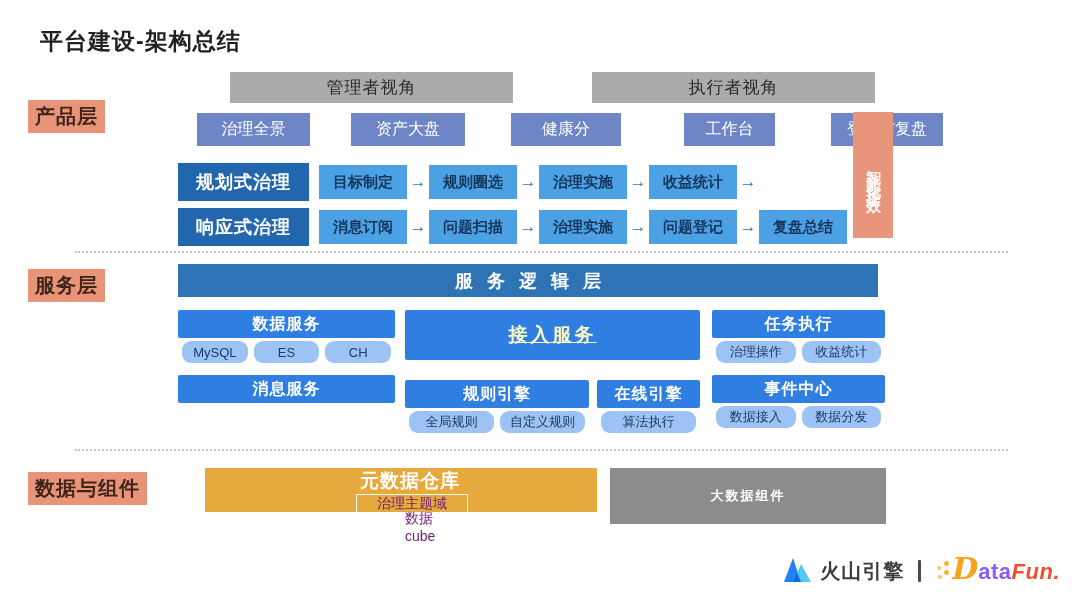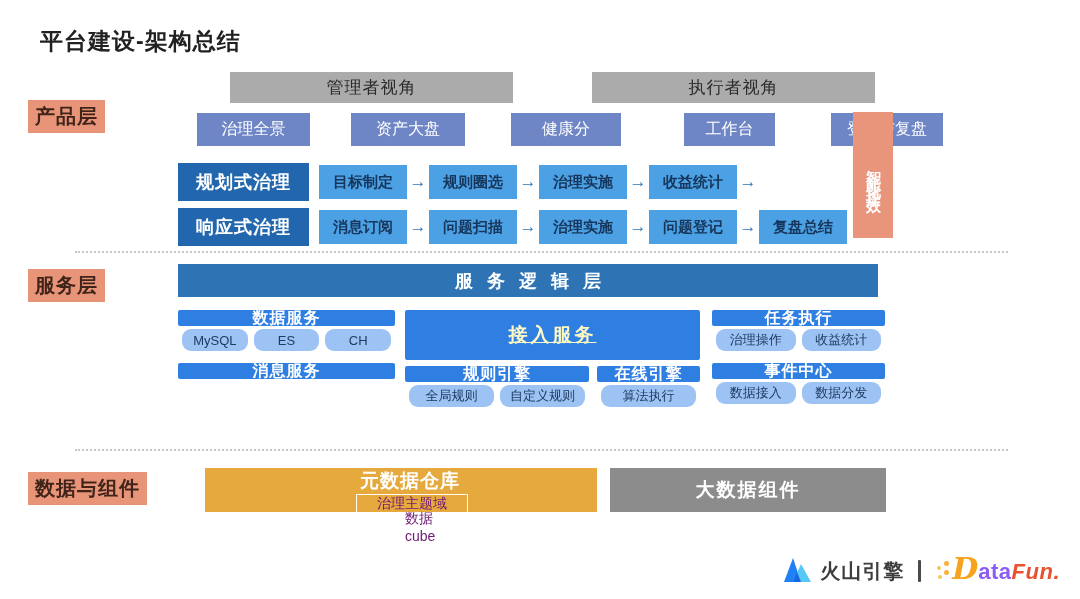--- a/index.html
+++ b/index.html
@@ -38,35 +38,35 @@
   .dashed { position:absolute; left:75px; width:933px; border-top:2px dotted #C6C6C6; }
   .dash-1 { top:251px; }
   .dash-2 { top:449px; }
 
   .logic-bar { position:absolute; left:178px; top:264px; width:700px; height:33px; background:#2E74B5; color:#fff; font-size:18px; font-weight:bold; display:flex; align-items:center; justify-content:center; letter-spacing:14px; text-indent:14px; }
 
   .services { position:absolute; left:178px; top:310px; display:flex; }
   .svc-col1 { width:217px; }
   .svc-col2 { width:295px; margin-left:10px; }
   .svc-col3 { width:173px; margin-left:12px; }
-  .svc-hdr { height:16px; background:#2F7FE3; color:#fff; font-weight:bold; font-size:16px; display:flex; align-items:center; justify-content:center; border-radius:2px; letter-spacing:1px; }
+  .svc-hdr { height:28px; background:#2F7FE3; color:#fff; font-weight:bold; font-size:16px; display:flex; align-items:center; justify-content:center; border-radius:2px; letter-spacing:1px; }
   .chips { display:flex; gap:6px; margin-top:3px; padding:0 4px; }
   .chip { flex:1; height:22px; background:#9CC3F3; color:#1F3B63; font-size:13px; display:flex; align-items:center; justify-content:center; border-radius:9px; }
   .grp2 { margin-top:12px; }
   .access-box { height:50px; background:#2F7FE3; color:#fef9c3; font-weight:bold; font-size:19px; display:flex; align-items:center; justify-content:center; border-radius:2px; letter-spacing:3px;text-decoration:underline; }
-  .col2-row2 { margin-top:6px; display:flex; }
+  .col2-row2 { margin-top:20px; display:flex; }
   .grp-rule { width:184px; }
   .grp-online { margin-left:8px; flex:1; }
 
   .meta-box { position:absolute; left:205px; top:468px; width:392px; height:44px; background:#E5A93D; display:flex; align-items:center;flex-direction:column; }
   .meta-title { color:#fff; font-weight:bold; font-size:19px; margin-left:18px; letter-spacing:1px; }
   .meta-chip { border:1px solid rgba(255,255,255,0.95); color:#701a75; font-size:14px; height:26px; display:flex; align-items:center; justify-content:center; }
   .meta-chip-1 { margin-left:22px; width:112px; }
   .meta-chip-2 { margin-left:26px; width:84px;padding-left:32px; }
-  .bigdata-box { position:absolute; left:610px; top:468px; width:276px; height:44px; background:#8C8C8C; color:#fff; font-weight:bold; font-size:19px; display:flex; align-items:center; justify-content:center; letter-spacing:2px; }
+  .bigdata-box { position:absolute; left:610px; top:468px; width:276px; height:56px; background:#8C8C8C; color:#fff; font-weight:bold; font-size:13px; display:flex; align-items:center; justify-content:center; letter-spacing:2px; }
 
   .footer { position:absolute; right:20px; top:555px; display:flex; align-items:center; }
   .volcano-text { font-size:20px; font-weight:bold; color:#3d3d3d; margin-left:7px; letter-spacing:1px; }
   .footer-sep { width:3px; height:22px; background:#4a4a4a; border-radius:1px; margin:0 14px; }
   .datafun { display:flex; align-items:baseline; }
   .df-dots { position:relative; width:16px; height:24px; margin-right:1px; align-self:center; }
   .df-dots i { position:absolute; border-radius:50%; background:#F6B33B; }
   .df-dots i:nth-child(1){ width:5px; height:5px; left:9px; top:2px; }
   .df-dots i:nth-child(2){ width:4px; height:4px; left:2px; top:7px; background:#F8C75C; }
   .df-dots i:nth-child(3){ width:5px; height:5px; left:9px; top:11px; }

